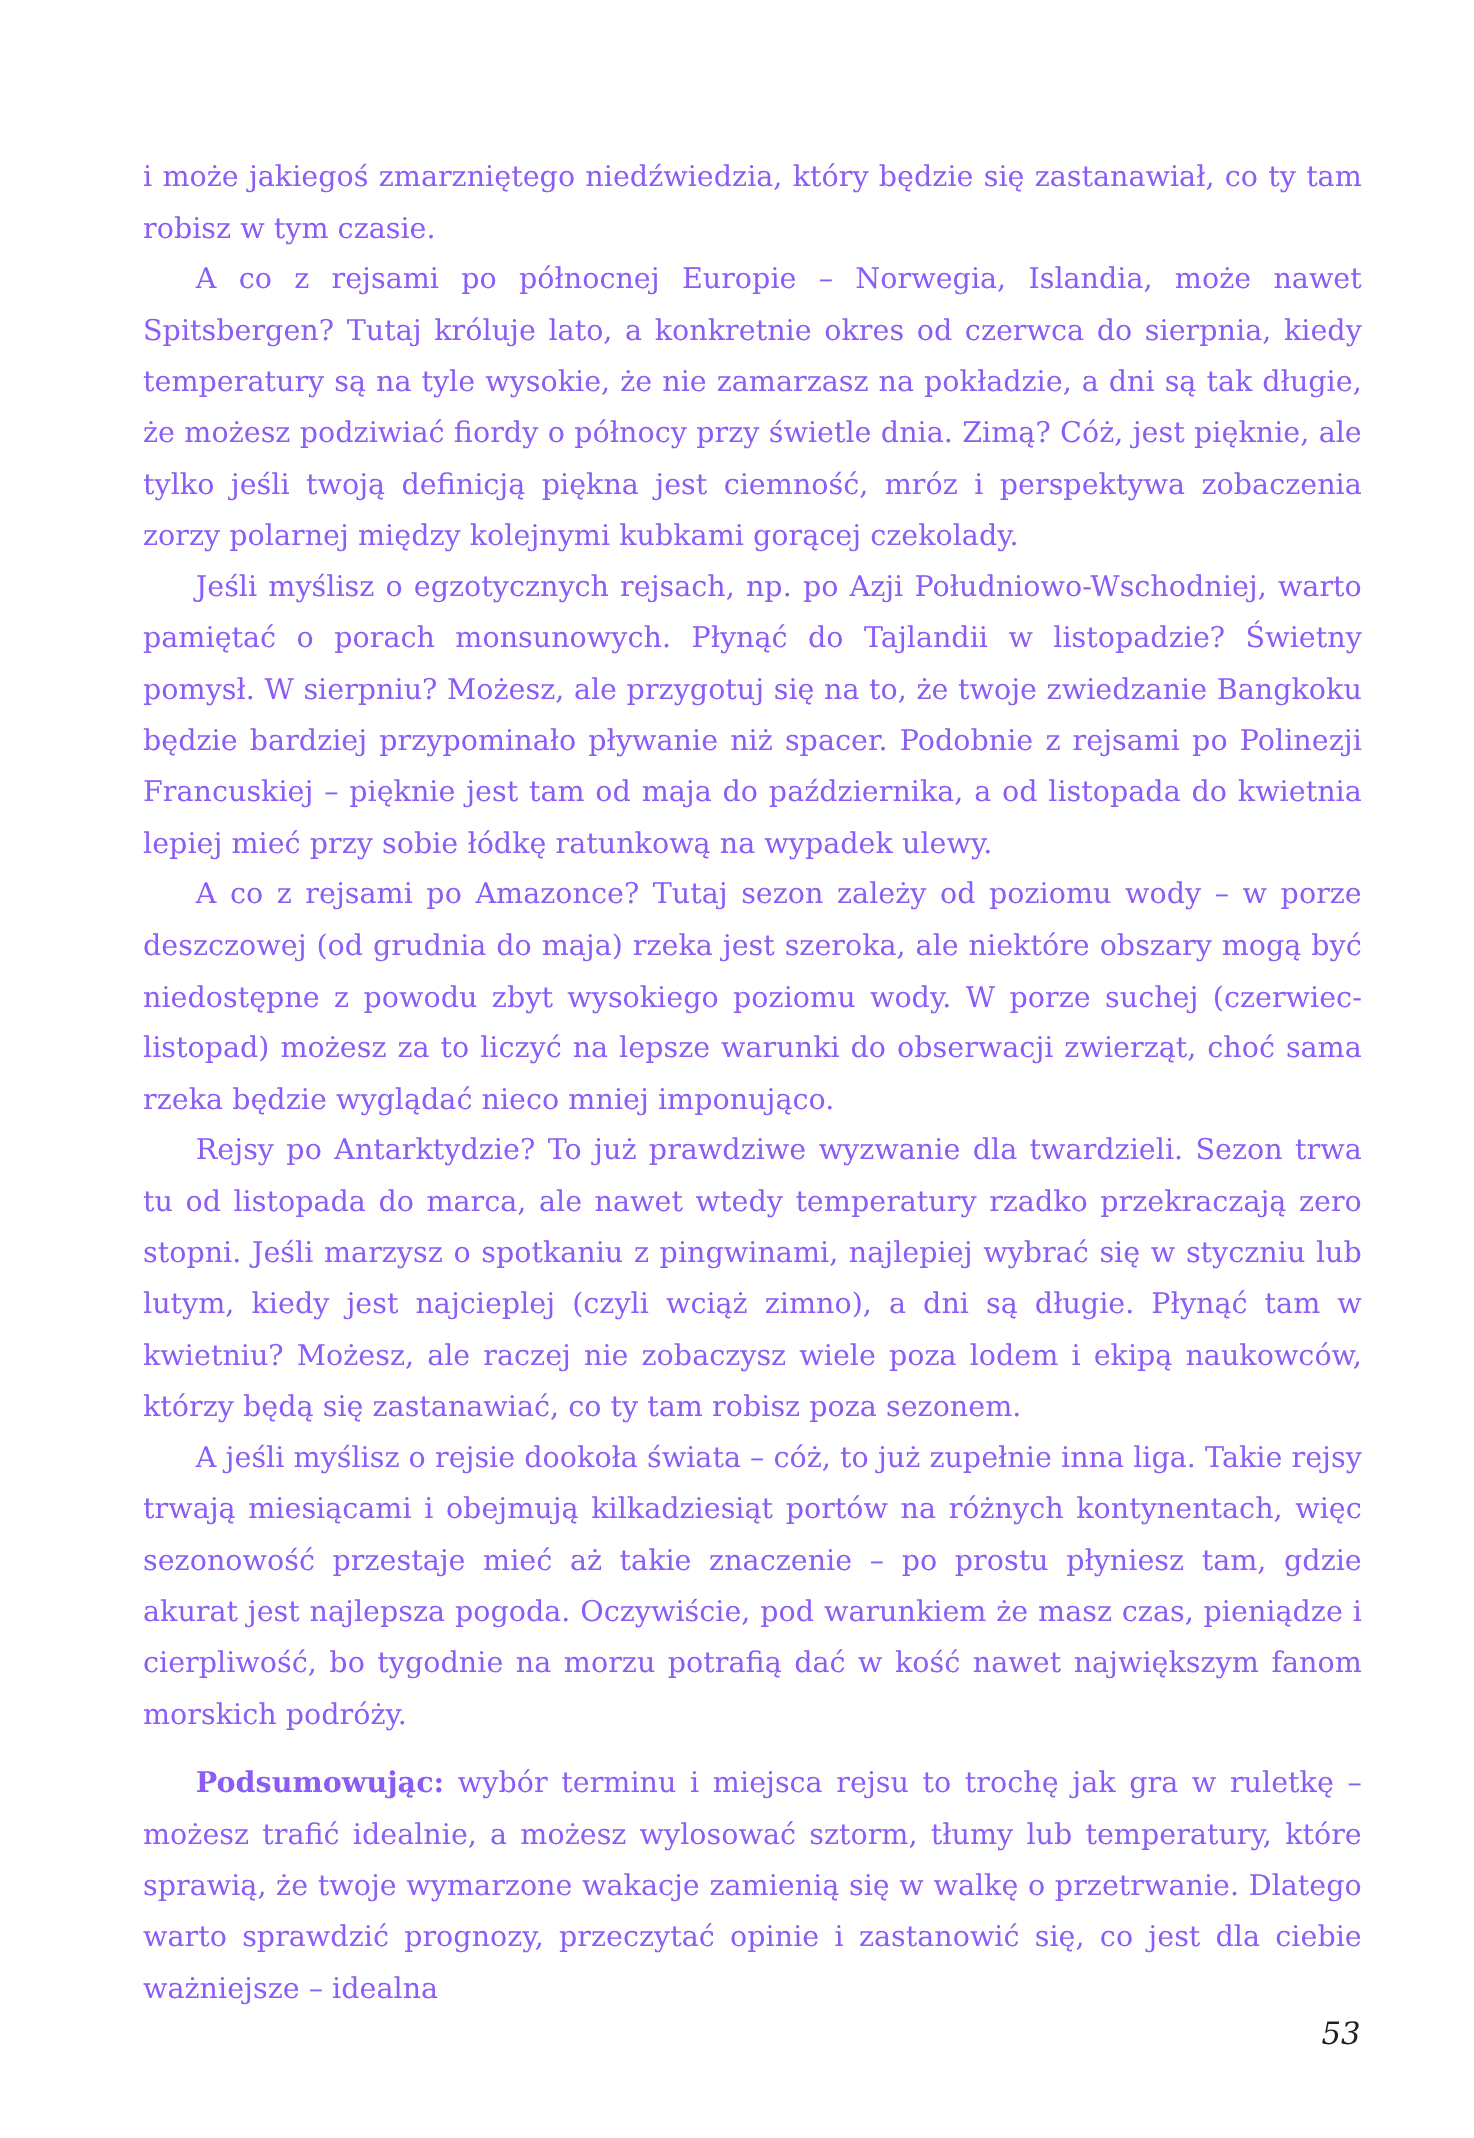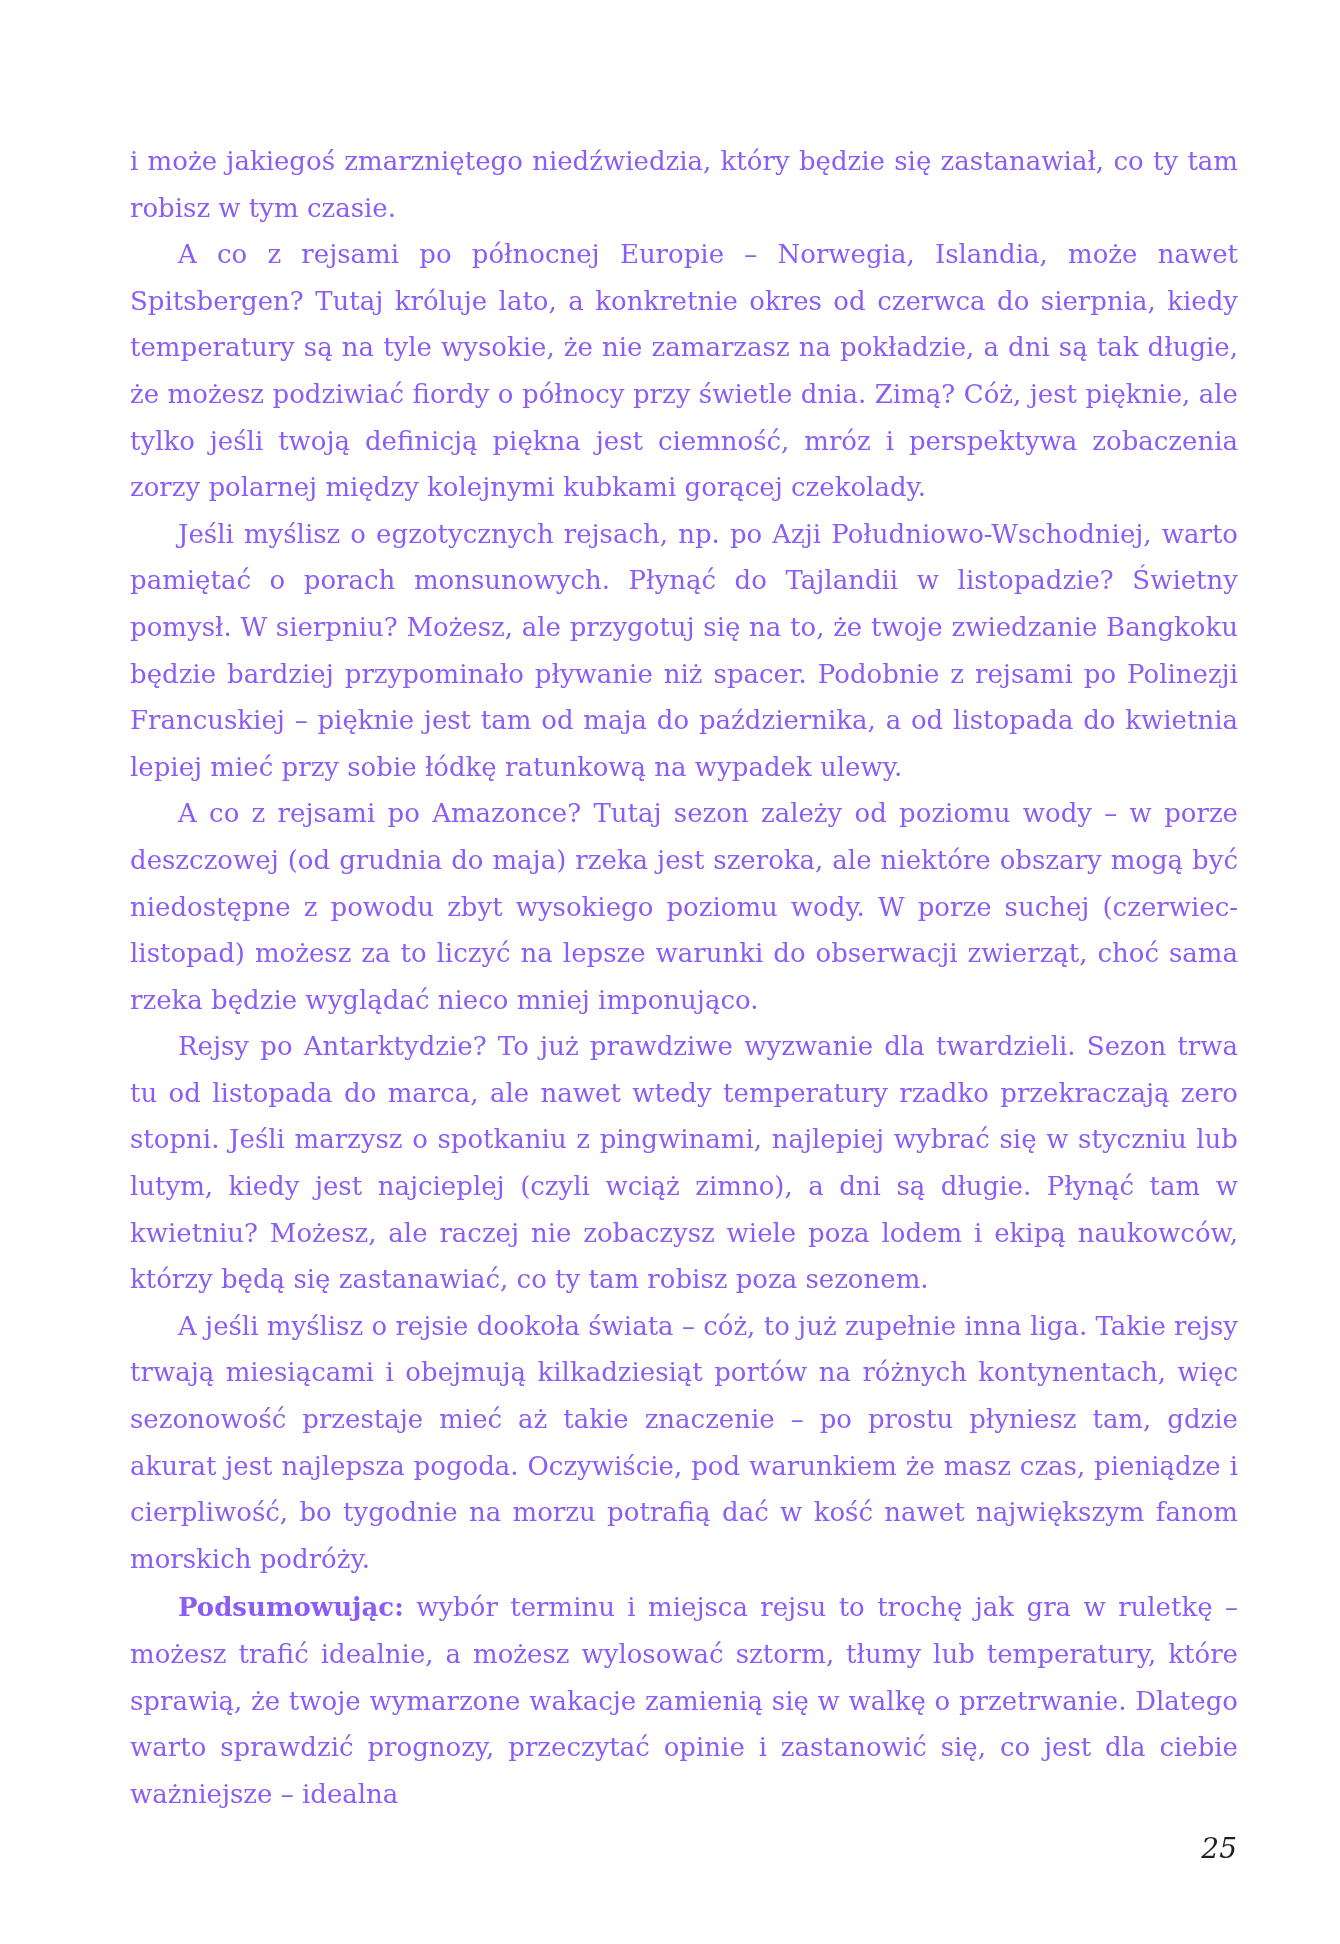--- a/index.html
+++ b/index.html
@@ -5,34 +5,34 @@
   html, body { margin: 0; padding: 0; background: #ffffff; }
   body { width: 1340px; height: 1944px; position: relative; overflow: hidden; }
   .page {
     position: absolute; left: 130px; top: 138px; width: 1108px;
     font-family: "DejaVu Serif", "Liberation Serif", serif;
     font-size: 26px; line-height: 46.6px; color: #8b5cf6;
     text-align: justify; hyphens: manual;
   }
   .page p { margin: 0; text-indent: 48px; }
   .page p.cont { text-indent: 0; }
-  .page p.summary { margin-top: 2px; }
+  .page p.summary { margin-top: 16px; }
   .bold { font-weight: bold; }
   .page-number {
     position: absolute; right: 103px; top: 1832px;
     font-family: "DejaVu Serif", "Liberation Serif", serif;
     font-style: italic; font-size: 28px; color: #1f1f1f;
   }
 </style>
 </head>
 <body>
 
 <div class="page">
   <p class="cont">i może jakiegoś zmarzniętego niedźwiedzia, który będzie się zastanawiał, co ty tam robisz w tym czasie.</p>
   <p>A co z rejsami po północnej Europie – Norwegia, Islandia, może nawet Spitsbergen? Tutaj króluje lato, a konkretnie okres od czerwca do sierpnia, kiedy temperatury są na tyle wysokie, że nie zamarzasz na pokładzie, a dni są tak długie, że możesz podziwiać fiordy o północy przy świetle dnia. Zimą? Cóż, jest pięknie, ale tylko jeśli twoją definicją piękna jest ciemność, mróz i perspektywa zobaczenia zorzy polarnej między kolejnymi kubkami gorącej czekolady.</p>
   <p>Jeśli myślisz o egzotycznych rejsach, np. po Azji Południowo-Wschodniej, warto pamiętać o porach monsunowych. Płynąć do Tajlandii w listopadzie? Świetny pomysł. W sierpniu? Możesz, ale przygotuj się na to, że twoje zwiedzanie Bangkoku będzie bardziej przypominało pływanie niż spacer. Podobnie z rejsami po Polinezji Francuskiej – pięknie jest tam od maja do października, a od listopada do kwietnia lepiej mieć przy sobie łódkę ratunkową na wypadek ulewy.</p>
   <p>A co z rejsami po Amazonce? Tutaj sezon zależy od poziomu wody – w porze deszczowej (od grudnia do maja) rzeka jest szeroka, ale niektóre obszary mogą być niedostępne z powodu zbyt wysokiego poziomu wody. W porze suchej (czerwiec-listopad) możesz za to liczyć na lepsze warunki do obserwacji zwierząt, choć sama rzeka będzie wyglądać nieco mniej imponująco.</p>
   <p>Rejsy po Antarktydzie? To już prawdziwe wyzwanie dla twardzieli. Sezon trwa tu od listopada do marca, ale nawet wtedy temperatury rzadko przekraczają zero stopni. Jeśli marzysz o spotkaniu z pingwinami, najlepiej wybrać się w styczniu lub lutym, kiedy jest najcieplej (czyli wciąż zimno), a dni są długie. Płynąć tam w kwietniu? Możesz, ale raczej nie zobaczysz wiele poza lodem i ekipą naukowców, którzy będą się zastanawiać, co ty tam robisz poza sezonem.</p>
   <p>A jeśli myślisz o rejsie dookoła świata – cóż, to już zupełnie inna liga. Takie rejsy trwają miesiącami i obejmują kilkadziesiąt portów na różnych kontynentach, więc sezonowość przestaje mieć aż takie znaczenie – po prostu płyniesz tam, gdzie akurat jest najlepsza pogoda. Oczywiście, pod warunkiem że masz czas, pieniądze i cierpliwość, bo tygodnie na morzu potrafią dać w kość nawet największym fanom morskich podróży.</p>
   <p class="summary"><span class="bold">Podsumowując:</span><span> wybór terminu i miejsca rejsu to trochę jak gra w ruletkę – możesz trafić idealnie, a możesz wylosować sztorm, tłumy lub temperatury, które sprawią, że twoje wymarzone wakacje zamienią się w walkę o przetrwanie. Dlatego warto sprawdzić prognozy, przeczytać opinie i zastanowić się, co jest dla ciebie ważniejsze – idealna</span></p>
 </div>
 
-<div class="page-number">25</div>
+<div class="page-number">53</div>
 
 </body></html>

